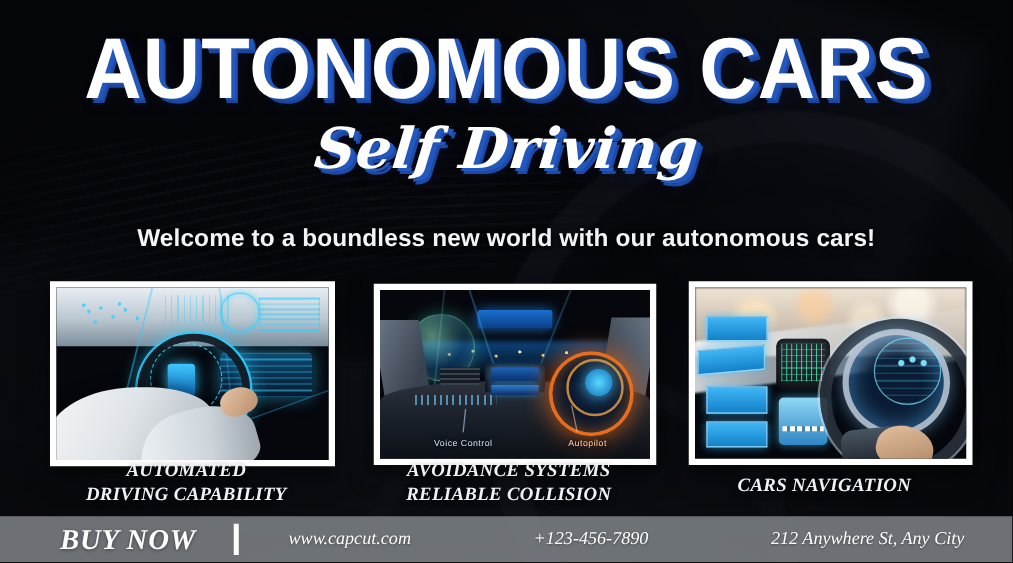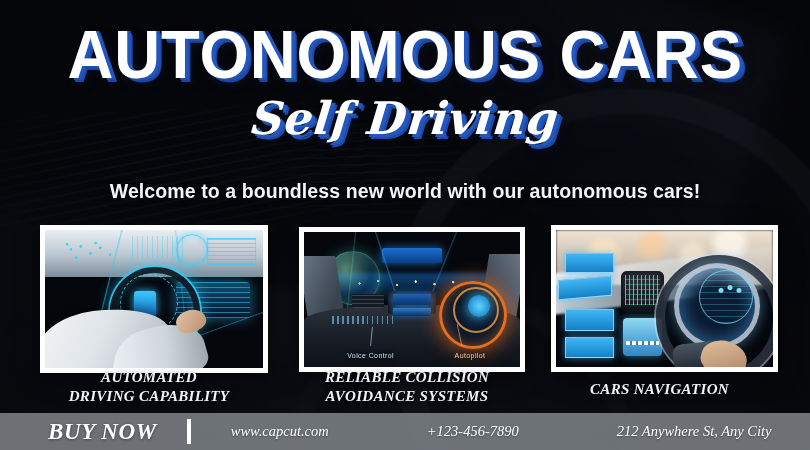--- a/index.html
+++ b/index.html
@@ -552,22 +552,22 @@
       </div>
     </div>
   </div>
 
   <div class="captions">
     <div class="caption" id="caption-1">
       <div>AUTOMATED</div>
       <div>DRIVING CAPABILITY</div>
     </div>
     <div class="caption" id="caption-2">
+      <div>AVOIDANCE SYSTEMS</div>
       <div>RELIABLE COLLISION</div>
-      <div>AVOIDANCE SYSTEMS</div>
     </div>
     <div class="caption" id="caption-3">
       <div>CARS NAVIGATION</div>
     </div>
   </div>
 
   <div class="footer">
     <div class="buy">BUY NOW</div>
     <div class="divider"></div>
     <div class="f-item" id="footer-web">www.capcut.com</div>

